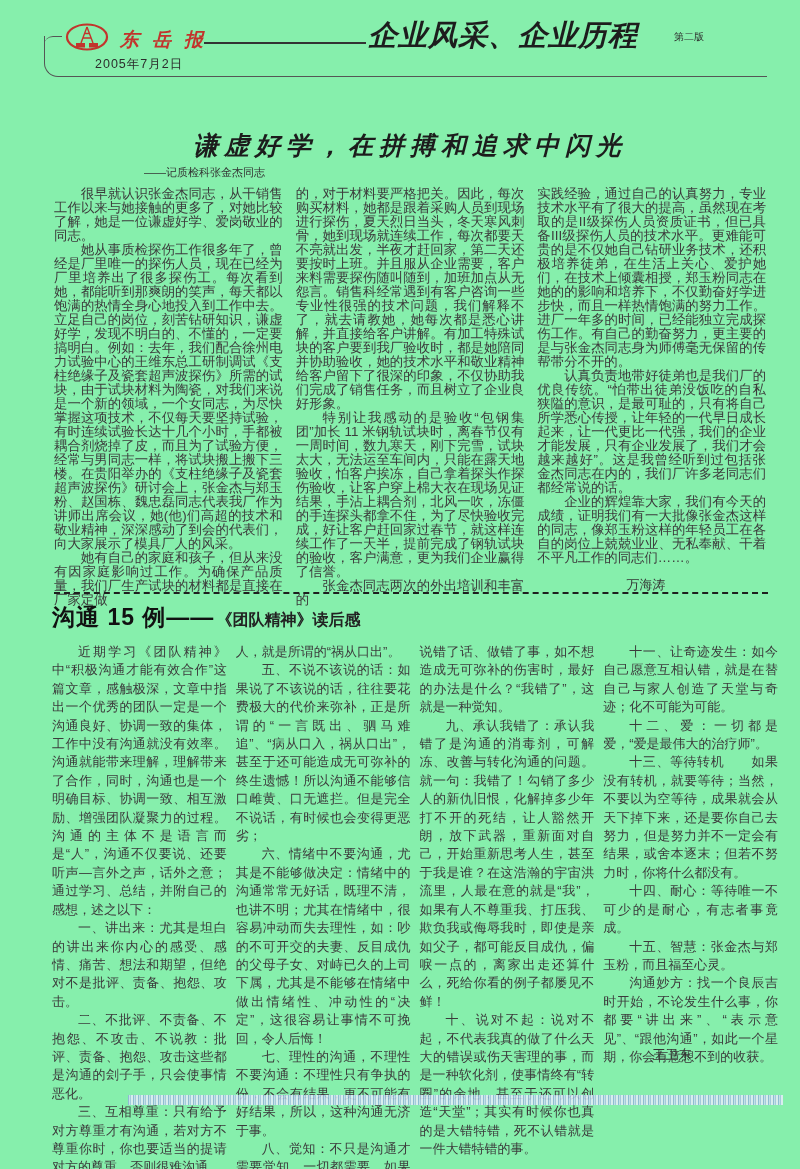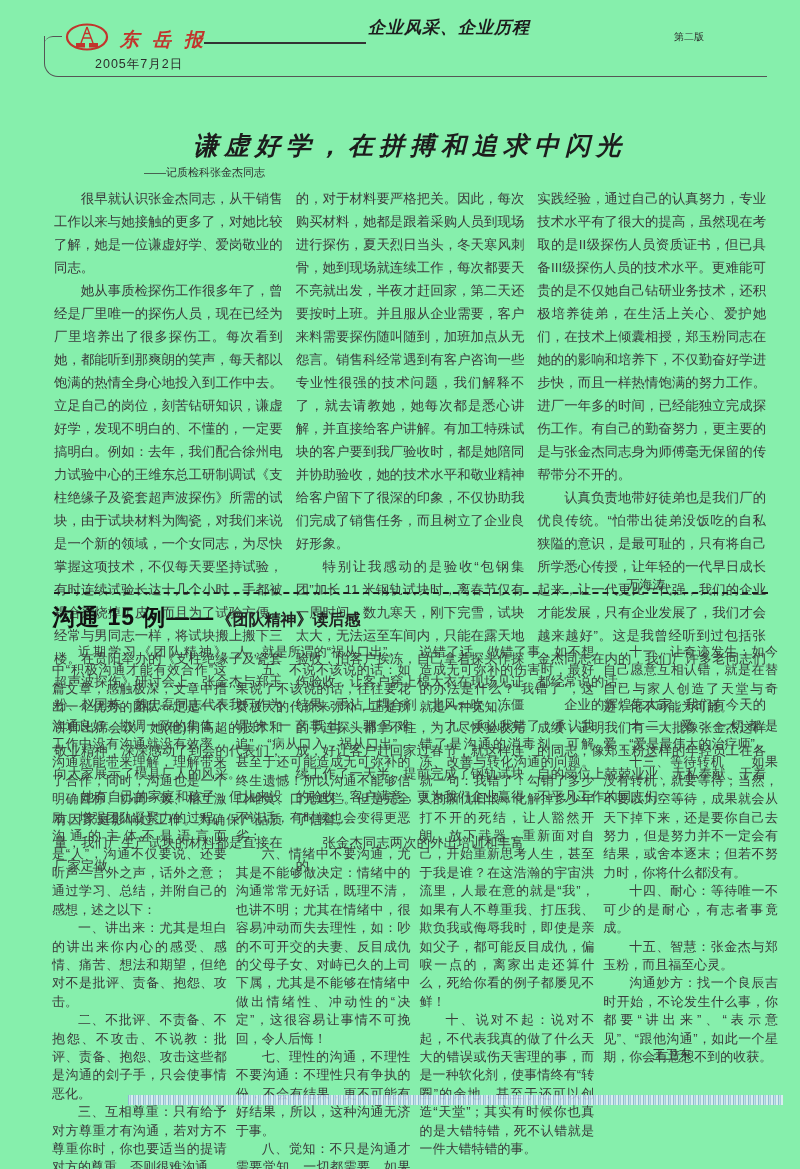--- a/index.html
+++ b/index.html
@@ -8,33 +8,33 @@
 
   
   .header-rule{position:absolute;left:44px;top:36px;width:722px;height:40px;
     border-left:1.5px solid #555;border-bottom:1.5px solid #555;border-bottom-left-radius:14px;}
   .header-rule-tick{position:absolute;left:44px;top:36px;width:18px;height:8px;
     border-top:1.5px solid #555;border-left:0 solid #555;border-top-left-radius:10px;}
   .logo{position:absolute;left:64px;top:23px;width:46px;height:30px;}
   .masthead{position:absolute;left:120px;top:27px;font-size:19px;font-weight:bold;color:#c2342c;
     letter-spacing:13px;font-family:"Liberation Serif",serif;font-style:italic;}
   .masthead-dash{position:absolute;left:204px;top:42px;width:162px;border-top:2px solid #333;}
-  .section-title{position:absolute;left:368px;top:16px;font-size:17px;font-weight:bold;font-style:italic;
+  .section-title{position:absolute;left:368px;top:16px;font-size:29px;font-weight:bold;font-style:italic;
     font-family:"Liberation Serif",serif;color:#1d1d1d;letter-spacing:1px;}
   .edition{position:absolute;left:674px;top:30px;font-size:10px;color:#2c2c2c;}
   .date{position:absolute;left:95px;top:56px;font-size:12.5px;color:#2c2c2c;letter-spacing:1px;}
 
   
   .article1{position:absolute;left:54px;top:82px;width:712px;margin-top:47px;}
   .a1-title{margin:0;text-align:center;font-size:25px;font-weight:bold;font-style:italic;
     font-family:"Liberation Serif",serif;color:#1c1c1c;letter-spacing:6px;}
   .a1-subtitle{margin:3px 0 0 90px;font-size:11px;font-weight:normal;color:#333;}
   .cols{display:flex;margin-top:7px;}
   .cols.a1{gap:13px;}
-  .cols.a1 .col{flex:1;font-size:13.4px;line-height:23px;}
+  .cols.a1 .col{flex:1;font-size:13.4px;line-height:14px;}
   .cols.a2{gap:9px;}
   .cols.a2 .col{flex:1;font-size:13px;line-height:18.4px;}
   .para{margin:0;text-align:justify;text-justify:inter-character;color:#3b3b3b;}
   .para.indent{text-indent:2em;}
   .author{position:absolute;width:120px;text-align:center;font-size:13px;color:#333;}
   .a1-author{left:586px;top:576px;}
   .a2-author{left:612px;top:1046px;}
 
   
   .separator{position:absolute;left:54px;top:592px;width:714px;border-top:2px dashed #1e1e1e;}

